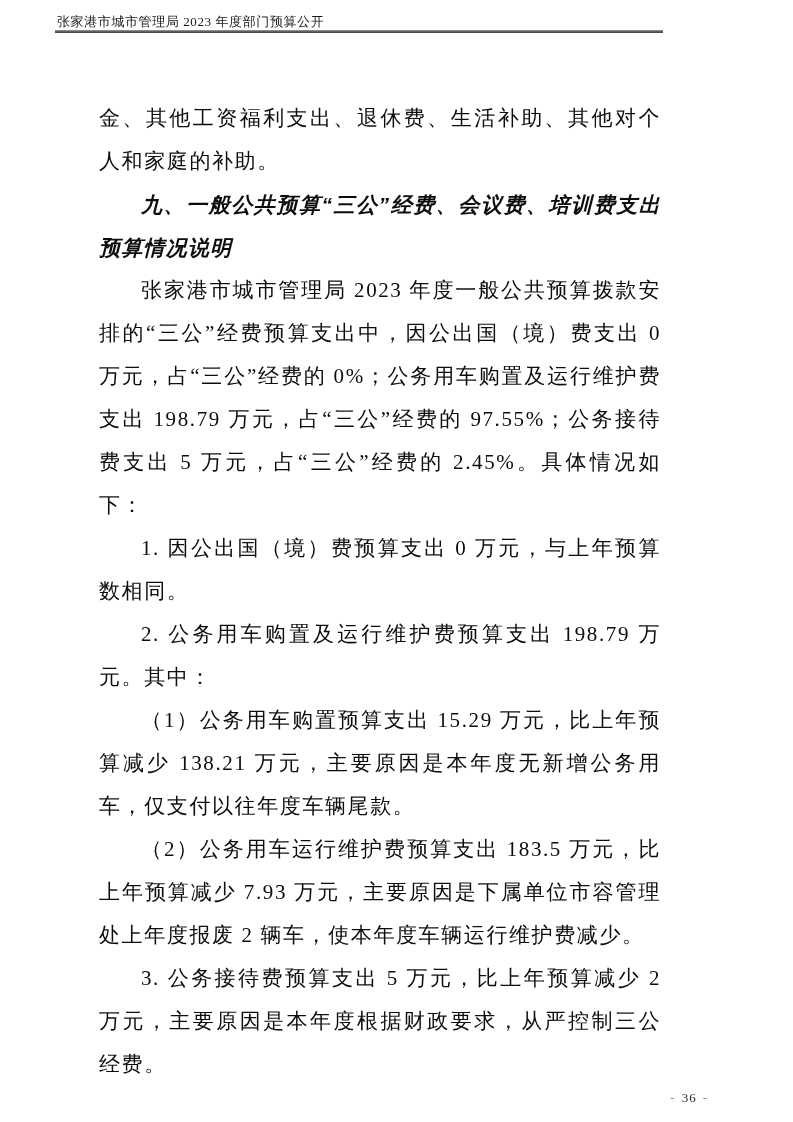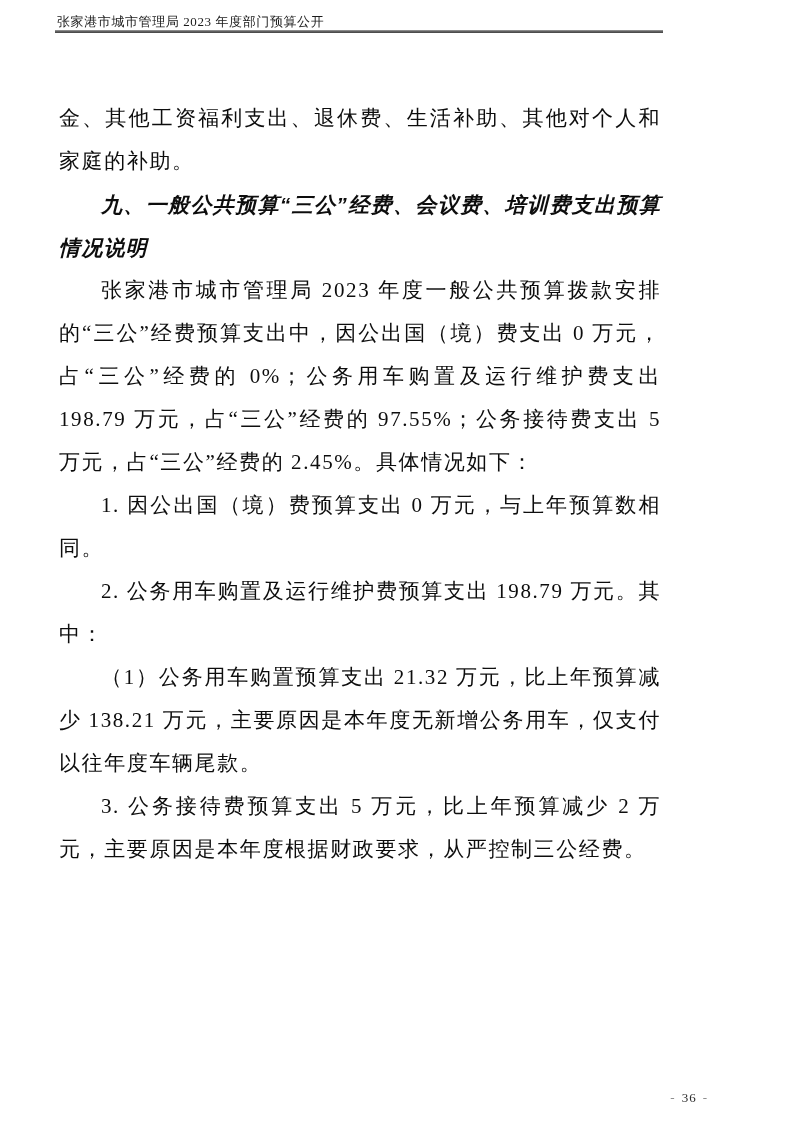--- a/index.html
+++ b/index.html
@@ -34,20 +34,21 @@
   .content {
     position: absolute; left: 59px; right: 53px; top: 97px;
   }
   .body-text, .heading {
     font-size: 21px;
     line-height: 43px;
     letter-spacing: 1.6px;
     text-align: justify;
     text-justify: inter-character;
     color: #0d0d0d;
+    margin-left: 40px;
   }
   .indent { text-indent: 2em; }
   .heading {
     font-weight: bold;
     font-family: "Liberation Sans", "DejaVu Sans", sans-serif;
     letter-spacing: 1.2px;
     font-style: italic;
   }
   .footer {
     position: absolute; left: 0; right: 0; bottom: 16px;
@@ -67,21 +68,22 @@
     <span class="header-title">张家港市城市管理局 2023 年度部门预算公开</span>
   </header>
   <div class="header-rule"></div>
 
   <main class="content">
     <p class="body-text">金、其他工资福利支出、退休费、生活补助、其他对个人和家庭的补助。</p>
     <h2 class="heading indent">九、一般公共预算“三公”经费、会议费、培训费支出预算情况说明</h2>
     <p class="body-text indent">张家港市城市管理局 2023 年度一般公共预算拨款安排的“三公”经费预算支出中，因公出国（境）费支出 0 万元，占“三公”经费的 0%；公务用车购置及运行维护费支出 198.79 万元，占“三公”经费的 97.55%；公务接待费支出 5 万元，占“三公”经费的 2.45%。具体情况如下：</p>
     <p class="body-text indent">1. 因公出国（境）费预算支出 0 万元，与上年预算数相同。</p>
     <p class="body-text indent">2. 公务用车购置及运行维护费预算支出 198.79 万元。其中：</p>
-    <p class="body-text indent">（1）公务用车购置预算支出 21.32 万元，比上年预算减少 138.21 万元，主要原因是本年度无新增公务用车，仅支付以往年度车辆尾款。</p>
+    <p class="body-text indent">（1）公务用车购置预算支出 15.29 万元，比上年预算减少 138.21 万元，主要原因是本年度无新增公务用车，仅支付以往年度车辆尾款。</p>
+    <p class="body-text indent">（2）公务用车运行维护费预算支出 183.5 万元，比上年预算减少 7.93 万元，主要原因是下属单位市容管理处上年度报废 2 辆车，使本年度车辆运行维护费减少。</p>
     <p class="body-text indent">3. 公务接待费预算支出 5 万元，比上年预算减少 2 万元，主要原因是本年度根据财政要求，从严控制三公经费。</p>
   </main>
 
   <footer class="footer">
     <span class="dash">-</span><span class="page-num">36</span><span class="dash">-</span>
   </footer>
 
 </div>
 
 </body></html>

